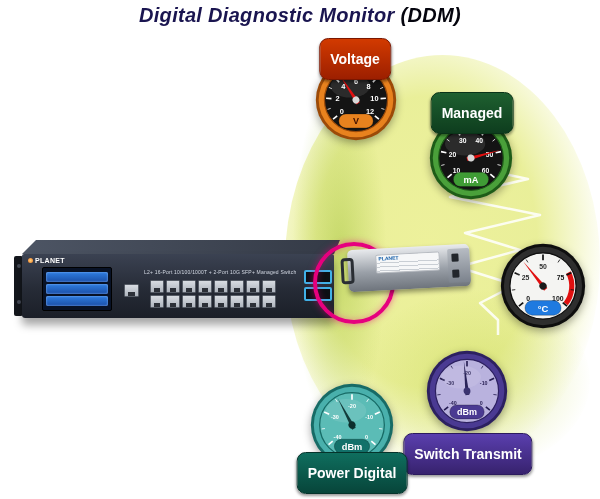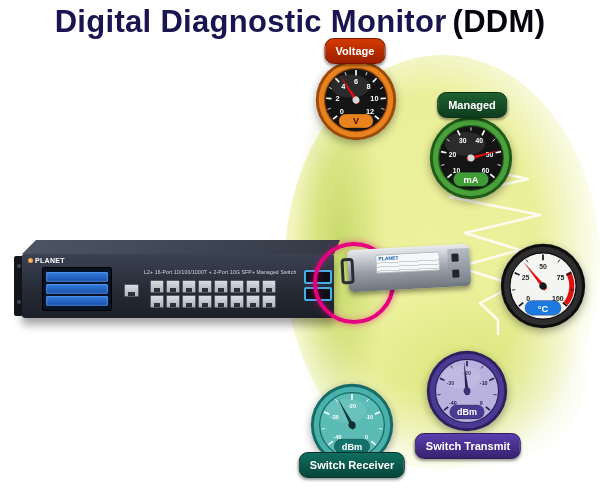--- a/index.html
+++ b/index.html
@@ -5,21 +5,21 @@
   html,body{margin:0;padding:0;}
   body{
     width:600px;height:499px;position:relative;overflow:hidden;
     background:#ffffff;font-family:"Liberation Sans",sans-serif;
   }
   #stage{position:absolute;inset:0;}
 
   
   .title{
     position:absolute;top:4px;left:0;width:100%;text-align:center;
-    font-weight:bold;font-size:31px;color:#1a1550;
+    font-style:italic;font-weight:bold;font-size:20px;color:#1a1550;
     letter-spacing:.3px;z-index:6;
   }
   .title .suffix{color:#05050e;margin-left:6px;}
 
   
   .blob1{position:absolute;left:285px;top:55px;width:315px;height:415px;border-radius:50%;
     background:radial-gradient(ellipse at 45% 45%, rgba(236,240,150,.95) 0%, rgba(228,235,128,.8) 45%, rgba(220,230,120,0) 74%);}
   .blob2{position:absolute;left:292px;top:75px;width:95px;height:360px;border-radius:50%;
     background:radial-gradient(ellipse, rgba(168,198,66,.55), rgba(168,198,66,0) 70%);}
   .blob3{position:absolute;left:360px;top:290px;width:230px;height:180px;border-radius:50%;
@@ -58,22 +58,22 @@
   .sfp-label{position:absolute;left:28px;top:6px;width:62px;height:17px;background:#f6f7f8;border:1px solid #b8bcc2;border-radius:2px;overflow:hidden;
     background-image:repeating-linear-gradient(#f6f7f8 0 3px, #c9ced4 3px 4px);}
   .sfp-label .lbl-brand{font-size:5px;font-weight:bold;color:#0a57a5;line-height:6px;padding-left:2px;background:#f6f7f8;display:block;width:100%;}
   .sfp-nose{position:absolute;right:0;top:4px;bottom:4px;width:22px;background:linear-gradient(#b7bcc3,#7c838d);border-radius:2px;}
   .sfp-hole{position:absolute;top:5px;width:7px;height:8px;background:#22262c;border-radius:1px;}
   .sfp-hole.h2{top:auto;bottom:5px;}
   .sfp-bail{position:absolute;left:-7px;top:8px;width:13px;height:26px;border:3px solid #2a2e34;border-radius:4px;box-sizing:border-box;}
 
   
   .gauge{position:absolute;transform:translate(-50%,-50%);filter:drop-shadow(0 3px 4px rgba(0,0,0,.35));z-index:4;}
-  .badge{position:absolute;transform:translateX(-50%);color:#fff;font-weight:bold;font-size:11px;
-    padding:6px 10px;border-radius:9px;white-space:nowrap;border:1px solid #000;
+  .badge{position:absolute;transform:translateX(-50%);color:#fff;font-weight:bold;font-size:14px;
+    padding:12px 10px;border-radius:9px;white-space:nowrap;border:1px solid #000;
     box-shadow:0 2px 3px rgba(0,0,0,.4);z-index:5;}
 </style>
 </head>
 <body>
 
 <div id="stage">
 
   <div class="blob1"></div>
   <div class="blob2"></div>
   <div class="blob3"></div>
@@ -279,14 +279,14 @@
         <line x1="77.96" y1="73.46" x2="72.98" y2="69.28" stroke="#ffffff" stroke-width="2"></line>
         <text x="67.24" y="64.46" fill="#ffffff" font-size="6.5" font-weight="bold" text-anchor="middle" dominant-baseline="central" font-family="Liberation Sans, sans-serif">0</text>
         <ellipse cx="43" cy="33" rx="24" ry="14" fill="rgba(255,255,255,0.10)"></ellipse>
         <g transform="rotate(-28 50 50)">
           <path d="M47.6 55 L50 13.5 L52.4 55 Z" fill="#133c3a"></path>
           <circle cx="50" cy="50" r="4.2" fill="#0d2e2c"></circle>
         </g>
         <rect x="29" y="67" width="42" height="17" rx="8.5" fill="#12716a" stroke="rgba(0,0,0,0.3)" stroke-width="1"></rect>
         <text x="50" y="76" fill="#ffffff" font-size="11" font-weight="bold" text-anchor="middle" dominant-baseline="central" font-family="Liberation Sans, sans-serif">dBm</text>
       </svg></div>
-    <div class="badge" style="left: 352px; top: 452px; background: linear-gradient(rgb(15, 110, 94), rgb(7, 69, 58)); border-color: rgb(5, 51, 43);">Switch Receiver</div>
+    <div class="badge" style="left: 352px; top: 452px; background: linear-gradient(rgb(15, 110, 94), rgb(7, 69, 58)); border-color: rgb(5, 51, 43);">Power Digital</div>
   </div>
 
 </body></html>

